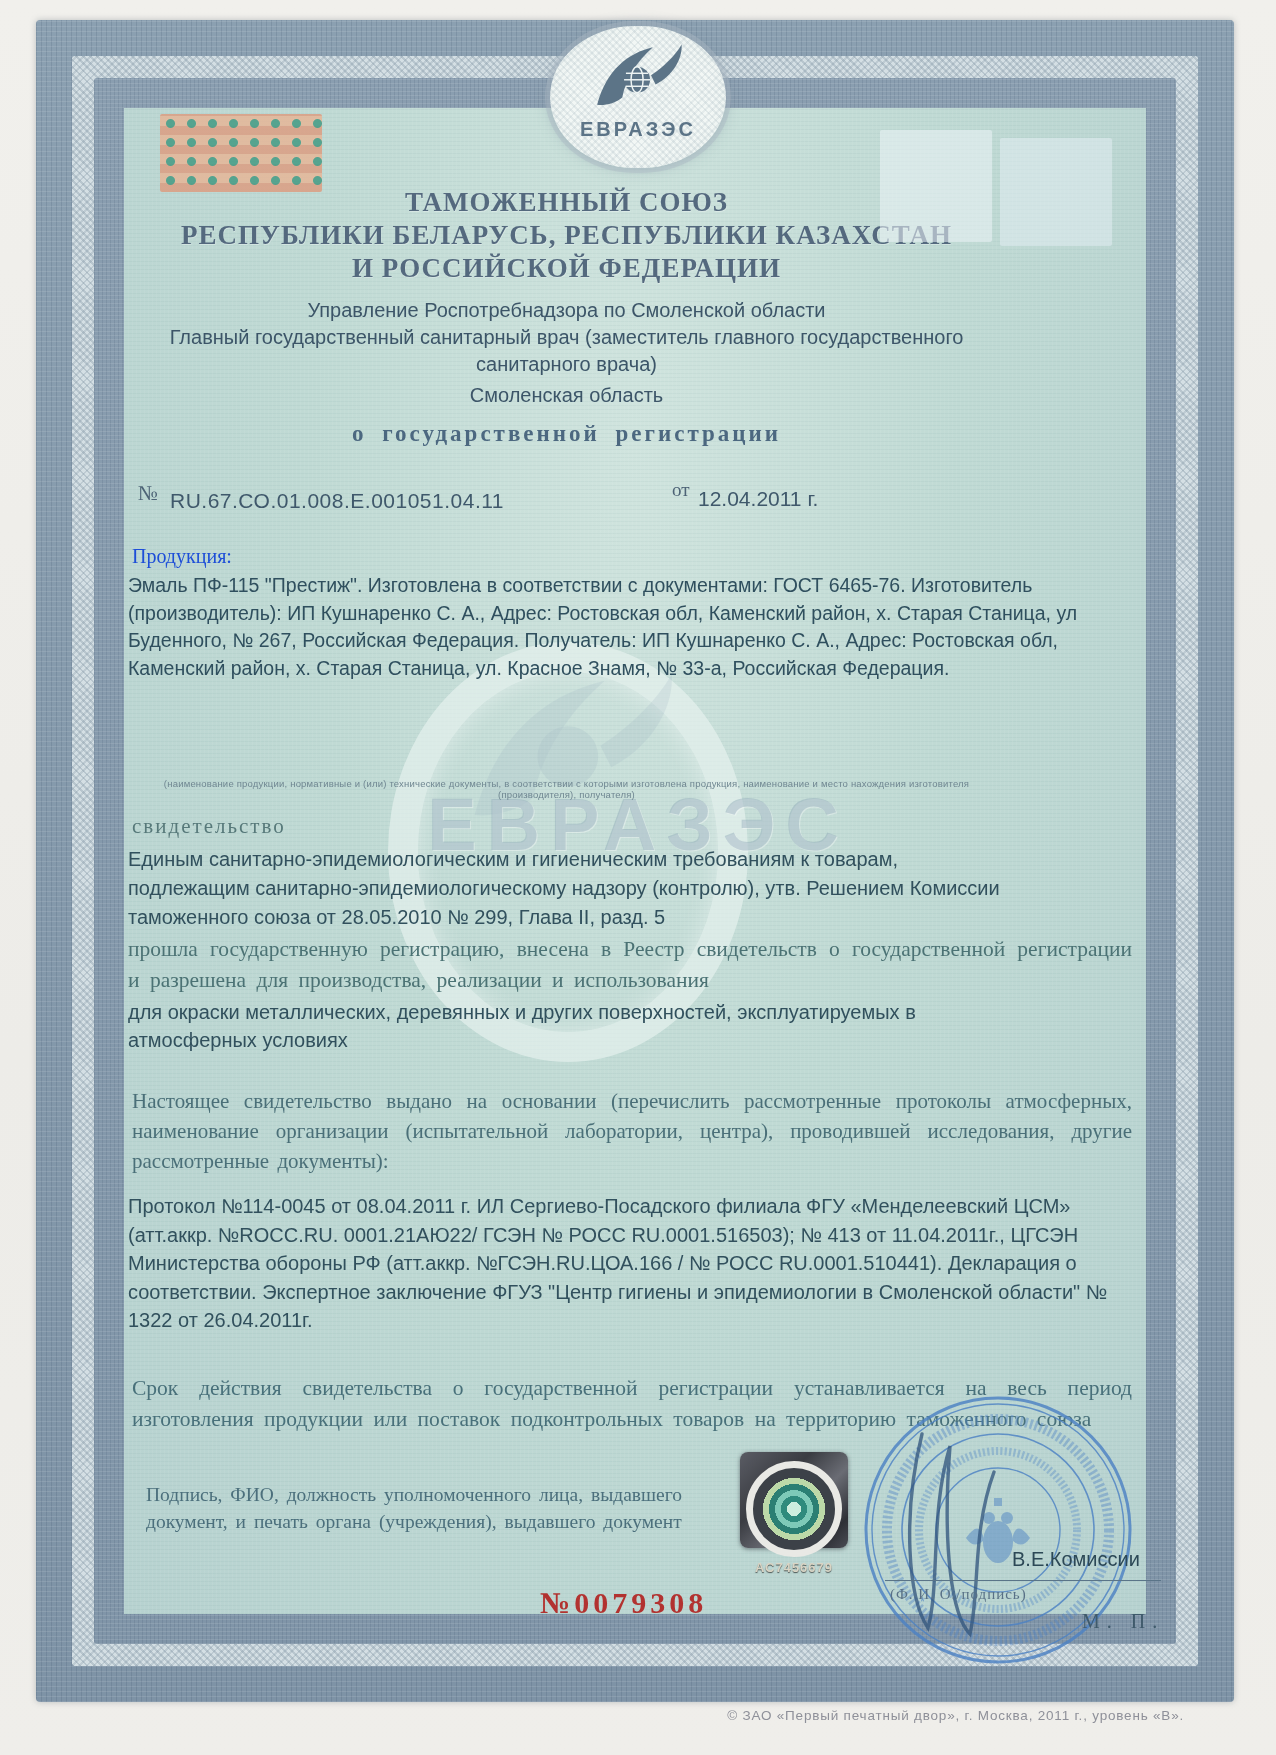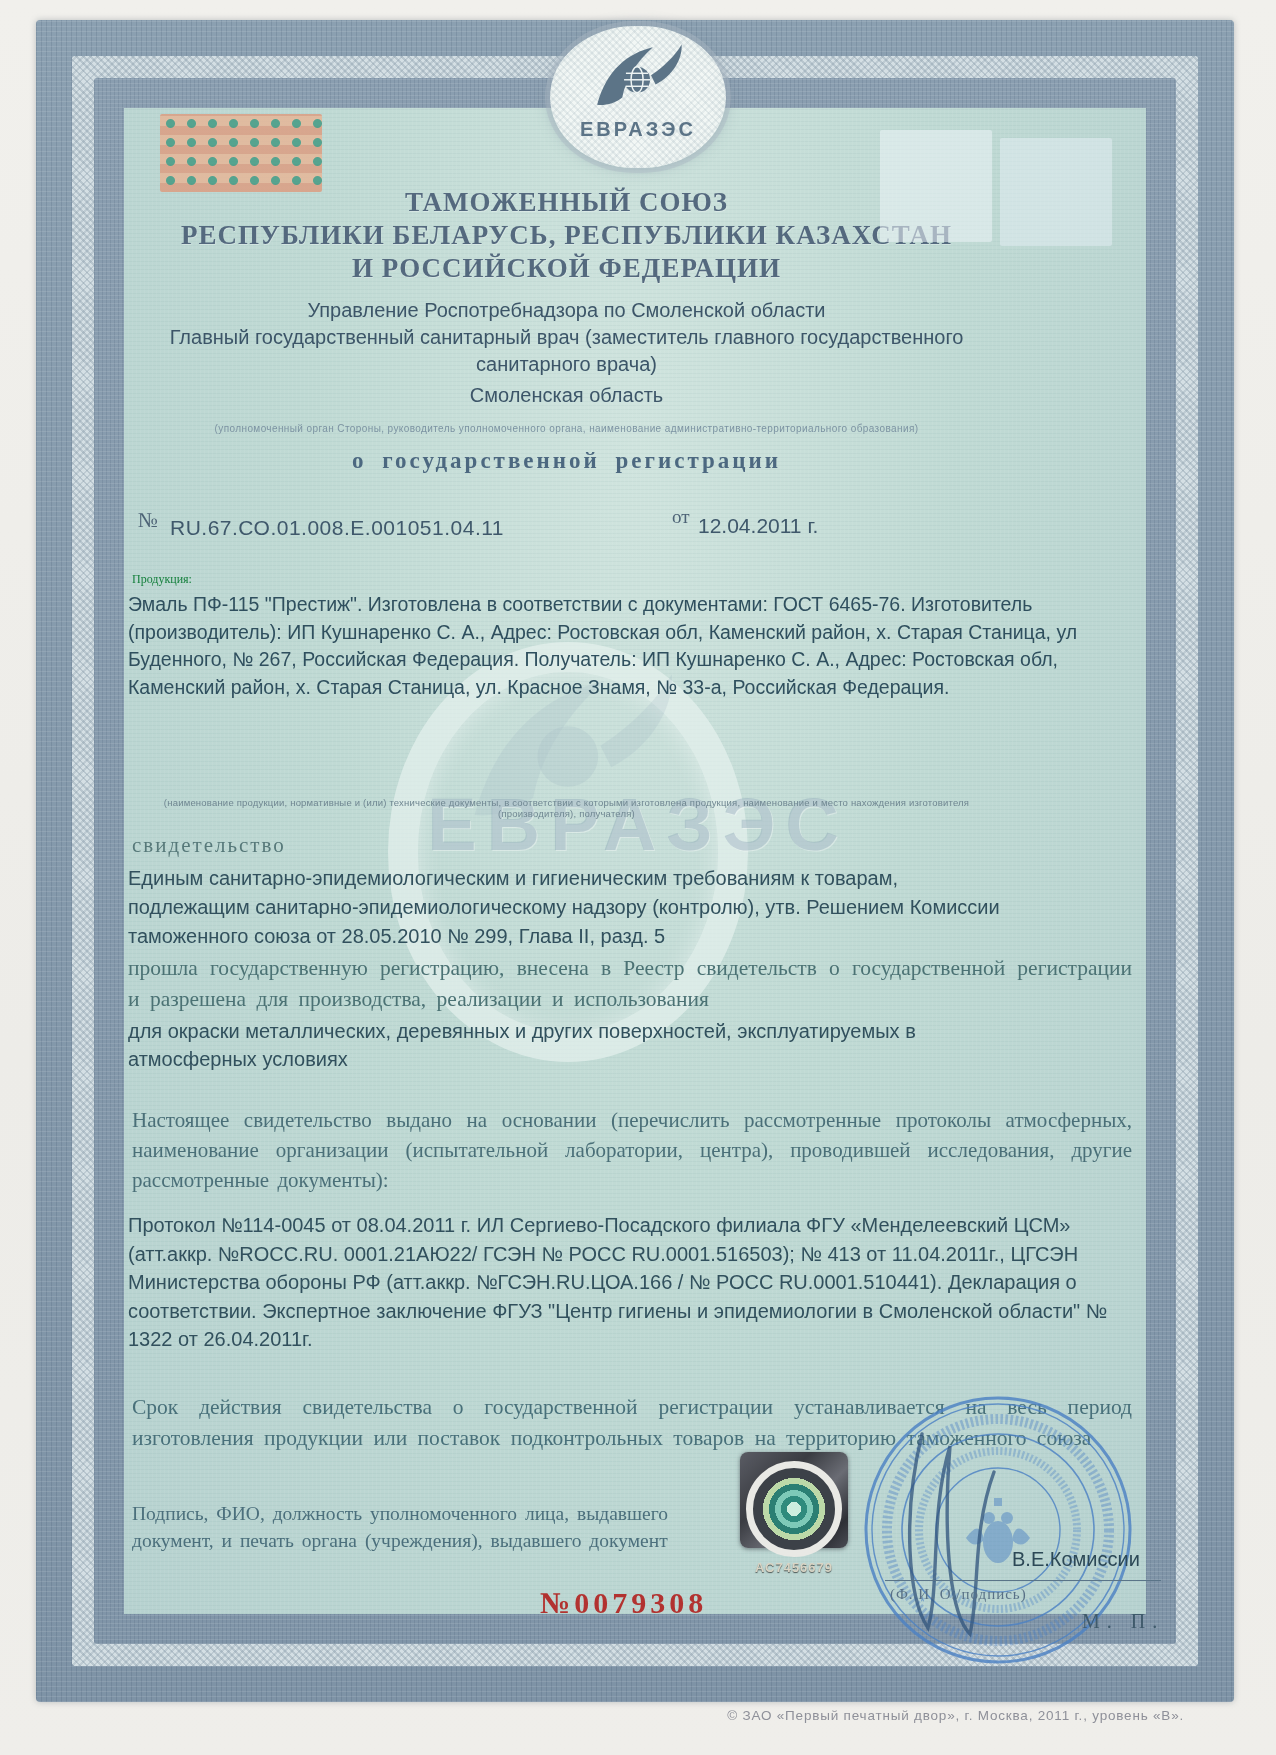--- a/index.html
+++ b/index.html
@@ -95,34 +95,34 @@
   .h-region{margin-top:6px;font-size:20px;color:#3c5568;}
   .fineprint{margin-top:16px;font-size:10px;color:#7c93a2;letter-spacing:0.4px;}
   .title-main{margin-top:30px;font-weight:bold;font-size:37px;letter-spacing:11px;color:#4c6880;
               text-shadow:1px 1px 0 rgba(255,255,255,0.25);}
   .title-sub{margin-top:14px;font-weight:bold;font-size:23px;letter-spacing:3px;word-spacing:7px;color:#4c6880;}
   .reg-row{position:relative;margin-top:34px;height:42px;}
   .reg-no-label{position:absolute;left:14px;top:0;font-size:21px;color:#4d6376;}
   .reg-number{position:absolute;left:46px;top:8px;font-size:21px;color:#3f586b;letter-spacing:0.5px;}
   .reg-date-label{position:absolute;left:548px;top:-2px;font-size:19px;color:#4d6376;}
   .reg-date{position:absolute;left:574px;top:6px;font-size:21px;color:#3f586b;}
-  .product-label{margin-top:22px;margin-left:8px;font-size:12px;color:#15803d;}
+  .product-label{margin-top:22px;margin-left:8px;font-size:20px;color:#1d4ed8;}
   .product-text{margin-top:4px;margin-left:4px;width:958px;font-size:19.5px;line-height:27.5px;color:#2f4f5e;}
   .fineprint2{margin-top:96px;font-size:9.5px;color:#6f8691;letter-spacing:0.2px;}
   .corresponds{margin-top:14px;margin-left:8px;font-size:21px;letter-spacing:2px;color:#57797a;}
   .requirements{margin-top:6px;margin-left:4px;font-size:20px;line-height:29px;color:#31505d;}
   .registered{margin-top:2px;margin-left:4px;width:1004px;font-size:21.5px;line-height:31px;color:#4b7274;
               text-align:justify;text-align-last:left;word-spacing:5px;}
   .usage{margin-top:2px;margin-left:4px;font-size:20px;line-height:28px;color:#31505d;}
   .basis-intro{margin-top:32px;margin-left:8px;width:1000px;font-size:21px;line-height:30px;color:#4a6f78;
                text-align:justify;text-align-last:left;word-spacing:3px;}
   .basis-docs{margin-top:16px;margin-left:4px;width:1000px;font-size:20px;line-height:28.5px;color:#31505d;}
   .validity{margin-top:38px;margin-left:8px;width:1000px;font-size:21.5px;line-height:31px;color:#48707a;
             text-align:justify;text-align-last:left;word-spacing:5px;}
-  .sig-caption{margin-top:46px;margin-left:8px;width:545px;font-size:19.5px;line-height:27px;color:#4b6f7c;
+  .sig-caption{margin-top:46px;margin-left:22px;width:545px;font-size:19.5px;line-height:27px;color:#4b6f7c;
                word-spacing:3px;}
   
   .holo-sticker{
     position:absolute;left:740px;top:1452px;width:108px;height:96px;z-index:7;
     background:linear-gradient(135deg,#5a5c64 0%,#3a3c42 35%,#6a6c74 60%,#2e3036 85%,#4a4c54 100%);
     border-radius:8px;box-shadow:0 1px 4px rgba(30,30,40,0.5);text-align:center;
   }
   .holo-ring{
     width:82px;height:82px;margin:9px auto 0;border:7px solid #e9e9e5;border-radius:50%;
     background:
@@ -193,21 +193,20 @@
     <div>РЕСПУБЛИКИ БЕЛАРУСЬ, РЕСПУБЛИКИ КАЗАХСТАН</div>
     <div>И РОССИЙСКОЙ ФЕДЕРАЦИИ</div>
   </div>
 
   <div class="center h-auth">
     <div>Управление Роспотребнадзора по Смоленской области</div>
     <div>Главный государственный санитарный врач (заместитель главного государственного санитарного врача)</div>
   </div>
   <div class="center h-region">Смоленская область</div>
 
-  <div class="center fineprint">(уполномоченный орган Стороны, руководитель уполномоченного органа, наименование административно-территориального образования)</div>
 
   <div class="center serif title-sub">о государственной регистрации</div>
 
   <div class="reg-row">
     <span class="serif reg-no-label">№</span>
     <span class="reg-number">RU.67.СО.01.008.Е.001051.04.11</span>
     <span class="serif reg-date-label">от</span>
     <span class="reg-date">12.04.2011 г.</span>
   </div>
 

